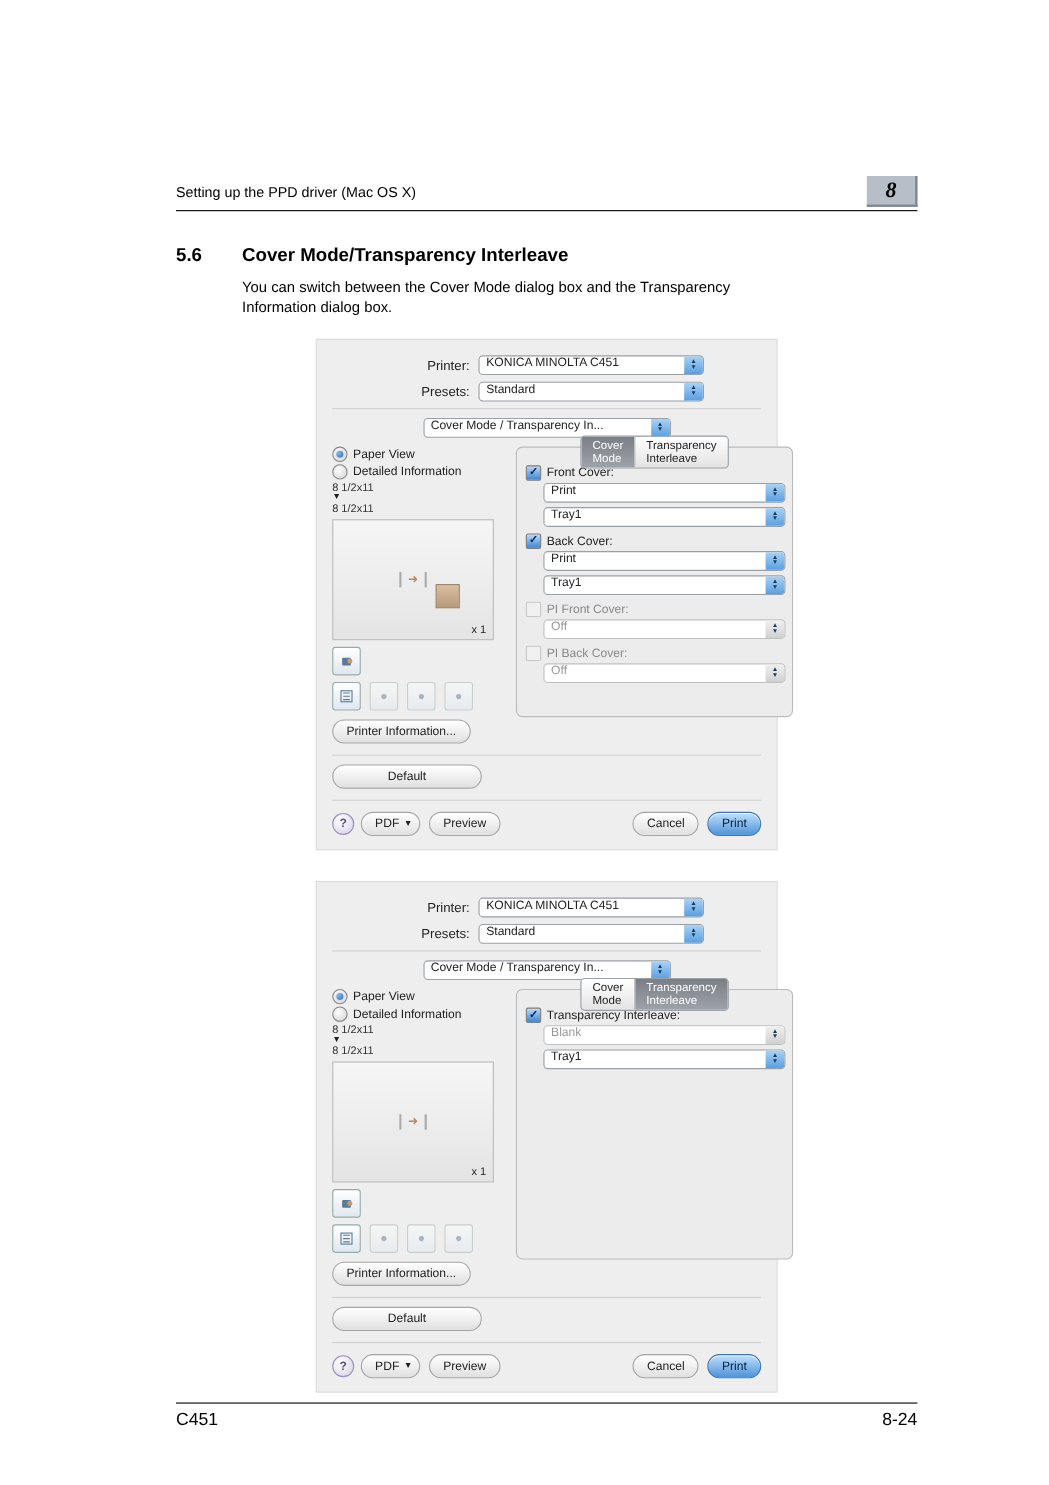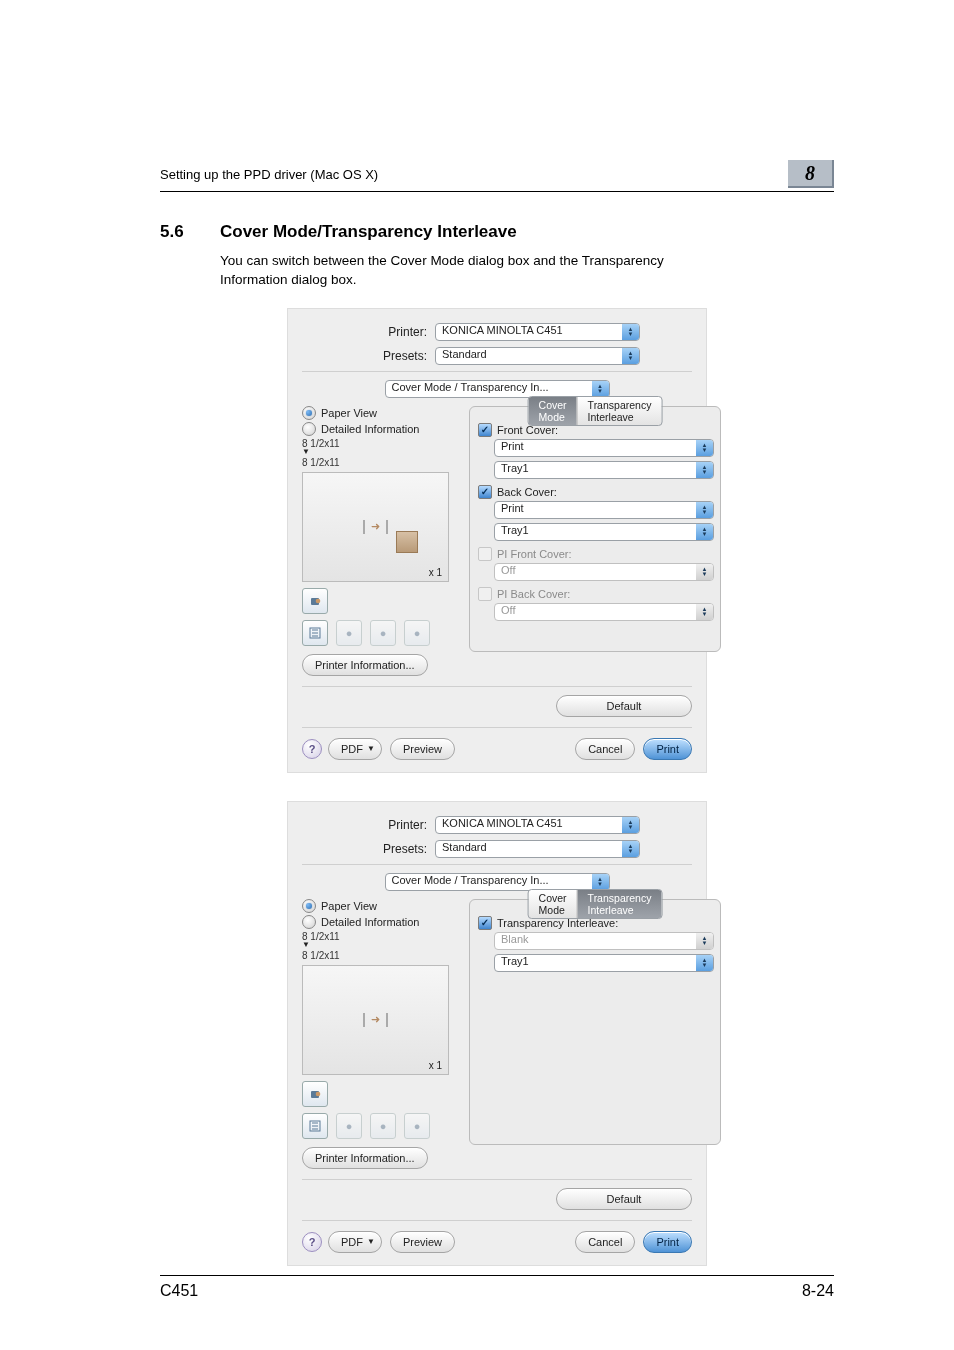--- a/index.html
+++ b/index.html
@@ -224,21 +224,21 @@
   .field-select {
     margin-left:18px; margin-bottom:4px;
     width:220px;
   }
   .field-select .aqua-select { width:100%; }
   .bottom-bar {
     display:flex; align-items:center; justify-content:space-between;
     margin-top:10px; border-top:1px solid #cfcfcf; padding-top:10px;
   }
   .right-btns { display:flex; gap:8px; }
-  .default-wrap { display:flex; justify-content:flex-end; margin-top:6px; }
+  .default-wrap { display:flex; justify-content:flex-start; margin-top:6px; }
   .pane-select-row{
     display:flex; justify-content:center;margin-bottom:8px;
   }
   .footer {
     position:absolute; bottom:50px; left:160px; right:120px;
     display:flex; justify-content:space-between;
     border-top:1px solid #000; padding-top:6px;
     font-size:16px;
   }
 </style>

